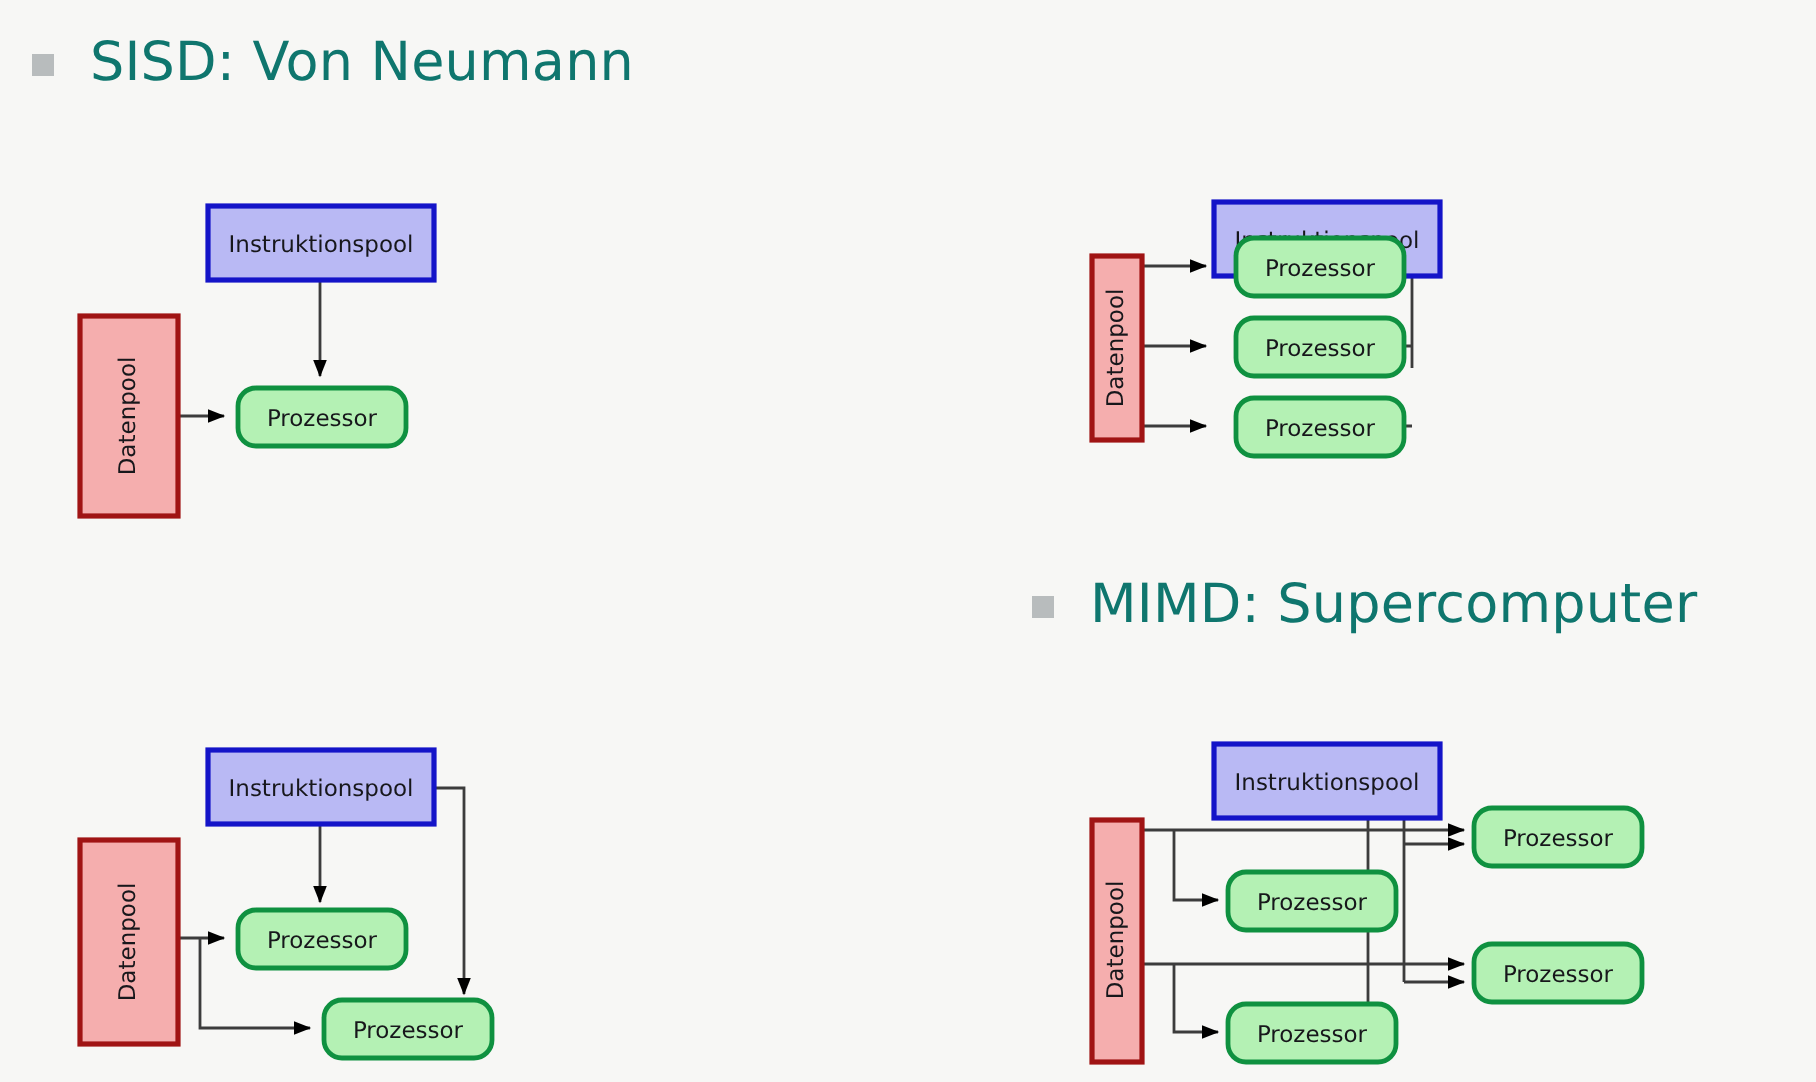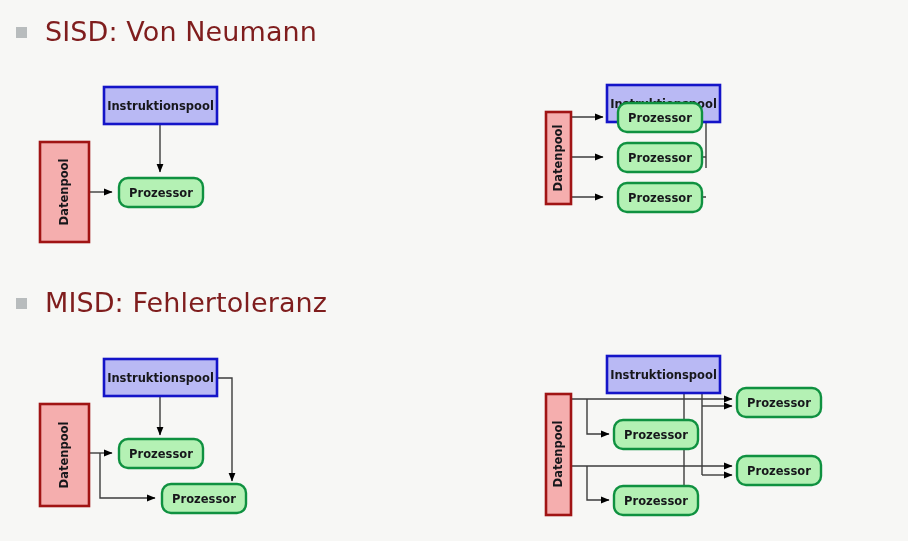--- a/index.html
+++ b/index.html
@@ -43,32 +43,31 @@
     width: 11px;
     height: 11px;
     background: #b8bcbd;
     flex: 0 0 auto;
     position: relative;
     top: 1px;
   }
   .heading-text {
     font-size: 27px;
     line-height: 1;
-    color: #7f1d1d;
+    color: #0f766e;
     font-weight: 400;
     letter-spacing: 0.1px;
   }
 
   .diagram {
     position: absolute;
     left: 0;
-    top: 52px;
+    top: 68px;
     width: 454px;
     height: 218px;
-    font-weight: bold;
   }
   svg { display: block; overflow: visible; }
 
   .box-label {
     font-family: "DejaVu Sans", "Liberation Sans", sans-serif;
     font-size: 11.5px;
     fill: #17171b;
   }
 </style>
 </head>
@@ -149,63 +148,63 @@
         </g>
         <g>
           <rect x="164" y="131" width="84" height="29" rx="9" ry="9" fill="#b4f1b4" stroke="#0f9140" stroke-width="2.4"></rect>
           <text class="box-label" x="206" y="150" text-anchor="middle">Prozessor</text>
         </g>
       </svg>
     </div>
   </div>
 
   <div class="quadrant q-bl">
+    <div class="diagram">
+      <svg width="454" height="218" viewBox="0 0 454 218">
+        <defs>
+          <marker id="ah-misd" markerWidth="9" markerHeight="9" refX="8" refY="4" orient="auto" markerUnits="userSpaceOnUse">
+            <path d="M0,0.6 L8.6,4 L0,7.4 z" fill="#000"></path>
+          </marker>
+        </defs>
+
+        <line x1="160" y1="73" x2="160" y2="112" stroke="#3c3c3c" stroke-width="1.4" marker-end="url(#ah-misd)"></line>
+
+        <path d="M 214 55 L 232 55 L 232 158" fill="none" stroke="#3c3c3c" stroke-width="1.4" marker-end="url(#ah-misd)"></path>
+
+        <line x1="89" y1="130" x2="112" y2="130" stroke="#3c3c3c" stroke-width="1.4" marker-end="url(#ah-misd)"></line>
+
+        <path d="M 100 130 L 100 175 L 155 175" fill="none" stroke="#3c3c3c" stroke-width="1.4" marker-end="url(#ah-misd)"></path>
+
+        <g>
+          <rect x="104" y="36" width="113" height="37" fill="#b9b9f4" stroke="#1414c8" stroke-width="2.6"></rect>
+          <text class="box-label" x="160.5" y="59" text-anchor="middle">Instruktionspool</text>
+        </g>
+
+        <g>
+          <rect x="40" y="81" width="49" height="102" fill="#f5aeae" stroke="#a01414" stroke-width="2.6"></rect>
+          <text class="box-label" x="64.5" y="132" text-anchor="middle" transform="rotate(-90 64.5 132)" dominant-baseline="middle">Datenpool</text>
+        </g>
+
+        <g>
+          <rect x="119" y="116" width="84" height="29" rx="9" ry="9" fill="#b4f1b4" stroke="#0f9140" stroke-width="2.4"></rect>
+          <text class="box-label" x="161" y="135" text-anchor="middle">Prozessor</text>
+        </g>
+        <g>
+          <rect x="162" y="161" width="84" height="29" rx="9" ry="9" fill="#b4f1b4" stroke="#0f9140" stroke-width="2.4"></rect>
+          <text class="box-label" x="204" y="180" text-anchor="middle">Prozessor</text>
+        </g>
+      </svg>
+    </div>
+  </div>
+
+  <div class="quadrant q-br">
     <div class="heading">
       <span class="bullet-square"></span>
-      <span class="heading-text">MISD: Fehlertoleranz</span>
-    </div>
-    <div class="diagram">
-      <svg width="454" height="218" viewBox="0 0 454 218">
-        <defs>
-          <marker id="ah-misd" markerWidth="9" markerHeight="9" refX="8" refY="4" orient="auto" markerUnits="userSpaceOnUse">
-            <path d="M0,0.6 L8.6,4 L0,7.4 z" fill="#000"></path>
-          </marker>
-        </defs>
-
-        <line x1="160" y1="73" x2="160" y2="112" stroke="#3c3c3c" stroke-width="1.4" marker-end="url(#ah-misd)"></line>
-
-        <path d="M 214 55 L 232 55 L 232 158" fill="none" stroke="#3c3c3c" stroke-width="1.4" marker-end="url(#ah-misd)"></path>
-
-        <line x1="89" y1="130" x2="112" y2="130" stroke="#3c3c3c" stroke-width="1.4" marker-end="url(#ah-misd)"></line>
-
-        <path d="M 100 130 L 100 175 L 155 175" fill="none" stroke="#3c3c3c" stroke-width="1.4" marker-end="url(#ah-misd)"></path>
-
-        <g>
-          <rect x="104" y="36" width="113" height="37" fill="#b9b9f4" stroke="#1414c8" stroke-width="2.6"></rect>
-          <text class="box-label" x="160.5" y="59" text-anchor="middle">Instruktionspool</text>
-        </g>
-
-        <g>
-          <rect x="40" y="81" width="49" height="102" fill="#f5aeae" stroke="#a01414" stroke-width="2.6"></rect>
-          <text class="box-label" x="64.5" y="132" text-anchor="middle" transform="rotate(-90 64.5 132)" dominant-baseline="middle">Datenpool</text>
-        </g>
-
-        <g>
-          <rect x="119" y="116" width="84" height="29" rx="9" ry="9" fill="#b4f1b4" stroke="#0f9140" stroke-width="2.4"></rect>
-          <text class="box-label" x="161" y="135" text-anchor="middle">Prozessor</text>
-        </g>
-        <g>
-          <rect x="162" y="161" width="84" height="29" rx="9" ry="9" fill="#b4f1b4" stroke="#0f9140" stroke-width="2.4"></rect>
-          <text class="box-label" x="204" y="180" text-anchor="middle">Prozessor</text>
-        </g>
-      </svg>
-    </div>
-  </div>
-
-  <div class="quadrant q-br">
+      <span class="heading-text">MIMD: Supercomputer</span>
+    </div>
     <div class="diagram">
       <svg width="454" height="218" viewBox="0 0 454 218">
         <defs>
           <marker id="ah-mimd" markerWidth="9" markerHeight="9" refX="8" refY="4" orient="auto" markerUnits="userSpaceOnUse">
             <path d="M0,0.6 L8.6,4 L0,7.4 z" fill="#000"></path>
           </marker>
         </defs>
 
         <path d="M 210 52 L 248 52 L 248 152" fill="none" stroke="#3c3c3c" stroke-width="1.4"></path>
         <line x1="248" y1="83" x2="278" y2="83" stroke="#3c3c3c" stroke-width="1.4" marker-end="url(#ah-mimd)"></line>

